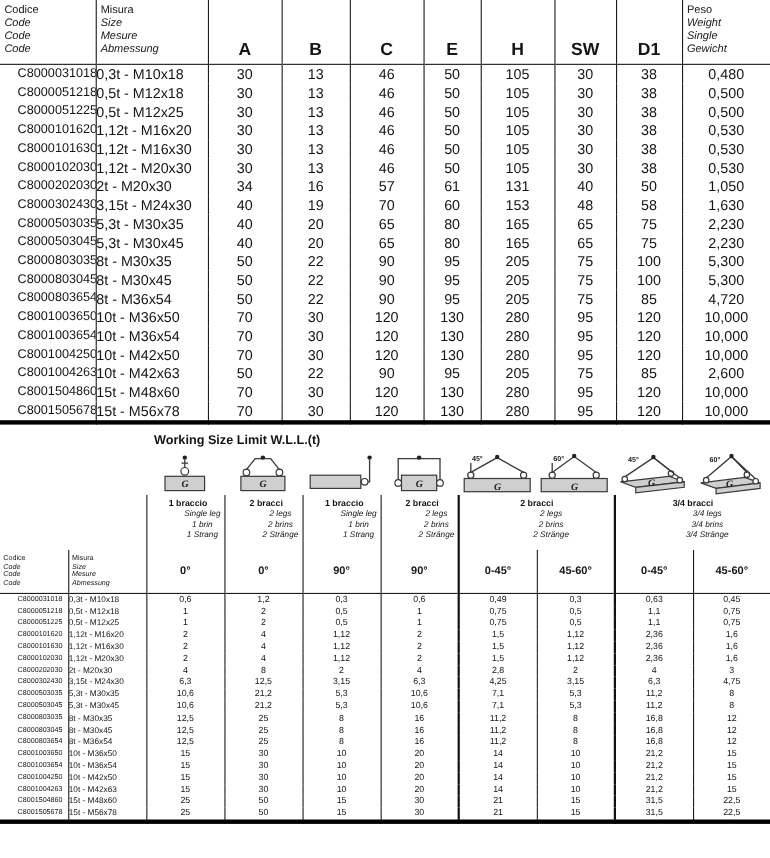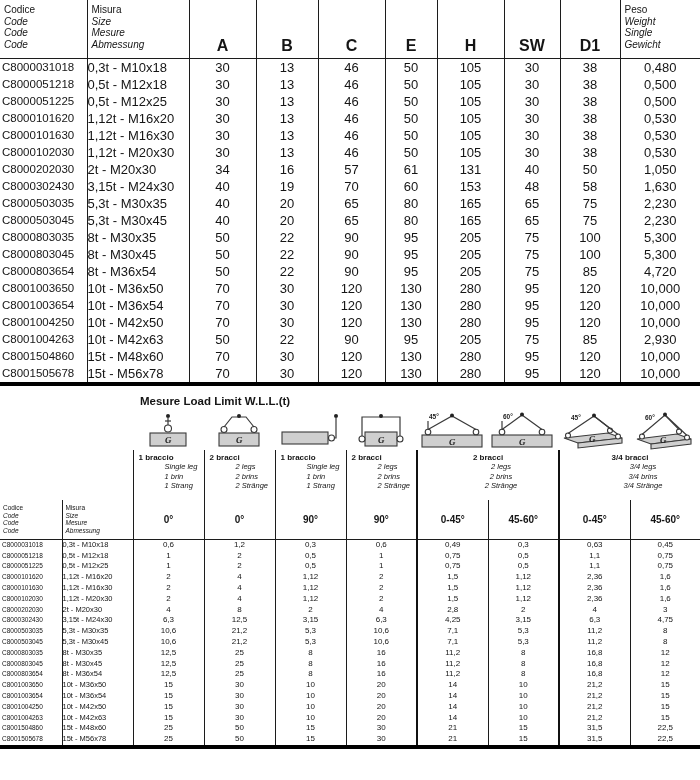--- a/index.html
+++ b/index.html
@@ -23,36 +23,36 @@
     padding: 4px 0 0 4px; border-bottom: 1.5px solid #1c1c1c;
   }
   .top tr.hdr th.dim {
     vertical-align: bottom; text-align: center;
     font-weight: bold; font-size: 16px; padding: 0 0 6px 0;
   }
   .it { font-style: italic; }
   .top tr.sub td { height: 19px; font-size: 13px; text-align: center; line-height: 19px; }
   .top tbody tr { height: 17px; }
   .top tbody td { font-size: 13px; line-height: 17px; text-align: center; }
-  .top tbody td.col-code, .wll tbody td.col-code { text-align: left; padding-left: 2px; }
+  .top tbody td.col-code, .wll tbody td.col-code { text-align: left; padding-left: 16px; }
   .top tbody td.col-code { font-size: 11.5px; }
   .top tbody td.col-size, .wll tbody td.col-size { text-align: left; padding-right: 5px; }
 
   
   .wll-title { font-weight: bold; font-size: 11.5px; margin: 9px 0 1px 140px; }
   .icons-row { display: flex; margin-left: 133px; height: 42px; }
   .icon-slot { width: 70.8px; display: flex; justify-content: center; align-items: flex-end; }
   .icon-slot svg { display:block; }
 
   .wll { border-bottom: 4px solid #000; }
   .wll td { border-left: 1px solid #1c1c1c; }
   .wll td.nob { border-left: none; }
   .wll td.thickL { border-left: 2.5px solid #111; }
   .wll tr.legs td { height: 50px; vertical-align: top; padding: 3px 0 0 5px;
-    font-size: 8px; line-height: 9.5px; text-align: left; }
+    font-size: 8px; line-height: 9.5px; text-align: center; }
   .wll tr.legs td.grp { text-align: center; padding-left: 0; }
   .legline1 { font-weight: bold; display: block; }
   .leglineN { font-style: italic; display: block; font-size: 7.5px; margin-left: 26px; }
 
   .wll tr.whdr td { height: 40px; border-bottom: 1.5px solid #1c1c1c; }
   .wll tr.whdr td.mini {
     font-size: 6.5px; line-height: 7.5px; vertical-align: middle;
     text-align: left; padding-left: 3px; font-weight: normal;
   }
   .wll tr.whdr td.ang { font-weight: bold; font-size: 10px; text-align: center; vertical-align: middle; }
@@ -313,21 +313,21 @@
         <tr>
           <td class="col-code">C8001004263</td>
           <td class="col-size">10t - M42x63</td>
           <td>50</td>
           <td>22</td>
           <td>90</td>
           <td>95</td>
           <td>205</td>
           <td>75</td>
           <td>85</td>
-          <td>2,930</td>
+          <td>2,600</td>
         </tr>
         <tr>
           <td class="col-code">C8001504860</td>
           <td class="col-size">15t - M48x60</td>
           <td>70</td>
           <td>30</td>
           <td>120</td>
           <td>130</td>
           <td>280</td>
           <td>95</td>
@@ -342,21 +342,21 @@
           <td>120</td>
           <td>130</td>
           <td>280</td>
           <td>95</td>
           <td>120</td>
           <td>10,000</td>
         </tr>
       </tbody>
   </table>
 
-  <div class="wll-title">Mesure Load Limit W.L.L.(t)</div>
+  <div class="wll-title">Working Size Limit W.L.L.(t)</div>
 
   <div class="icons-row">
     <div class="icon-slot">
       <svg width="66" height="42" viewBox="0 0 66 42">
         <rect class="beam" x="15" y="25" width="36" height="13"></rect>
         <text class="gtxt" x="30" y="35">G</text>
         <circle class="ring" cx="33" cy="20.5" r="3.5"></circle>
         <line class="sling" x1="33" y1="17" x2="33" y2="10"></line>
         <line class="sling" x1="30" y1="13" x2="36" y2="13"></line>
         <circle class="dot" cx="33" cy="8" r="2"></circle>

